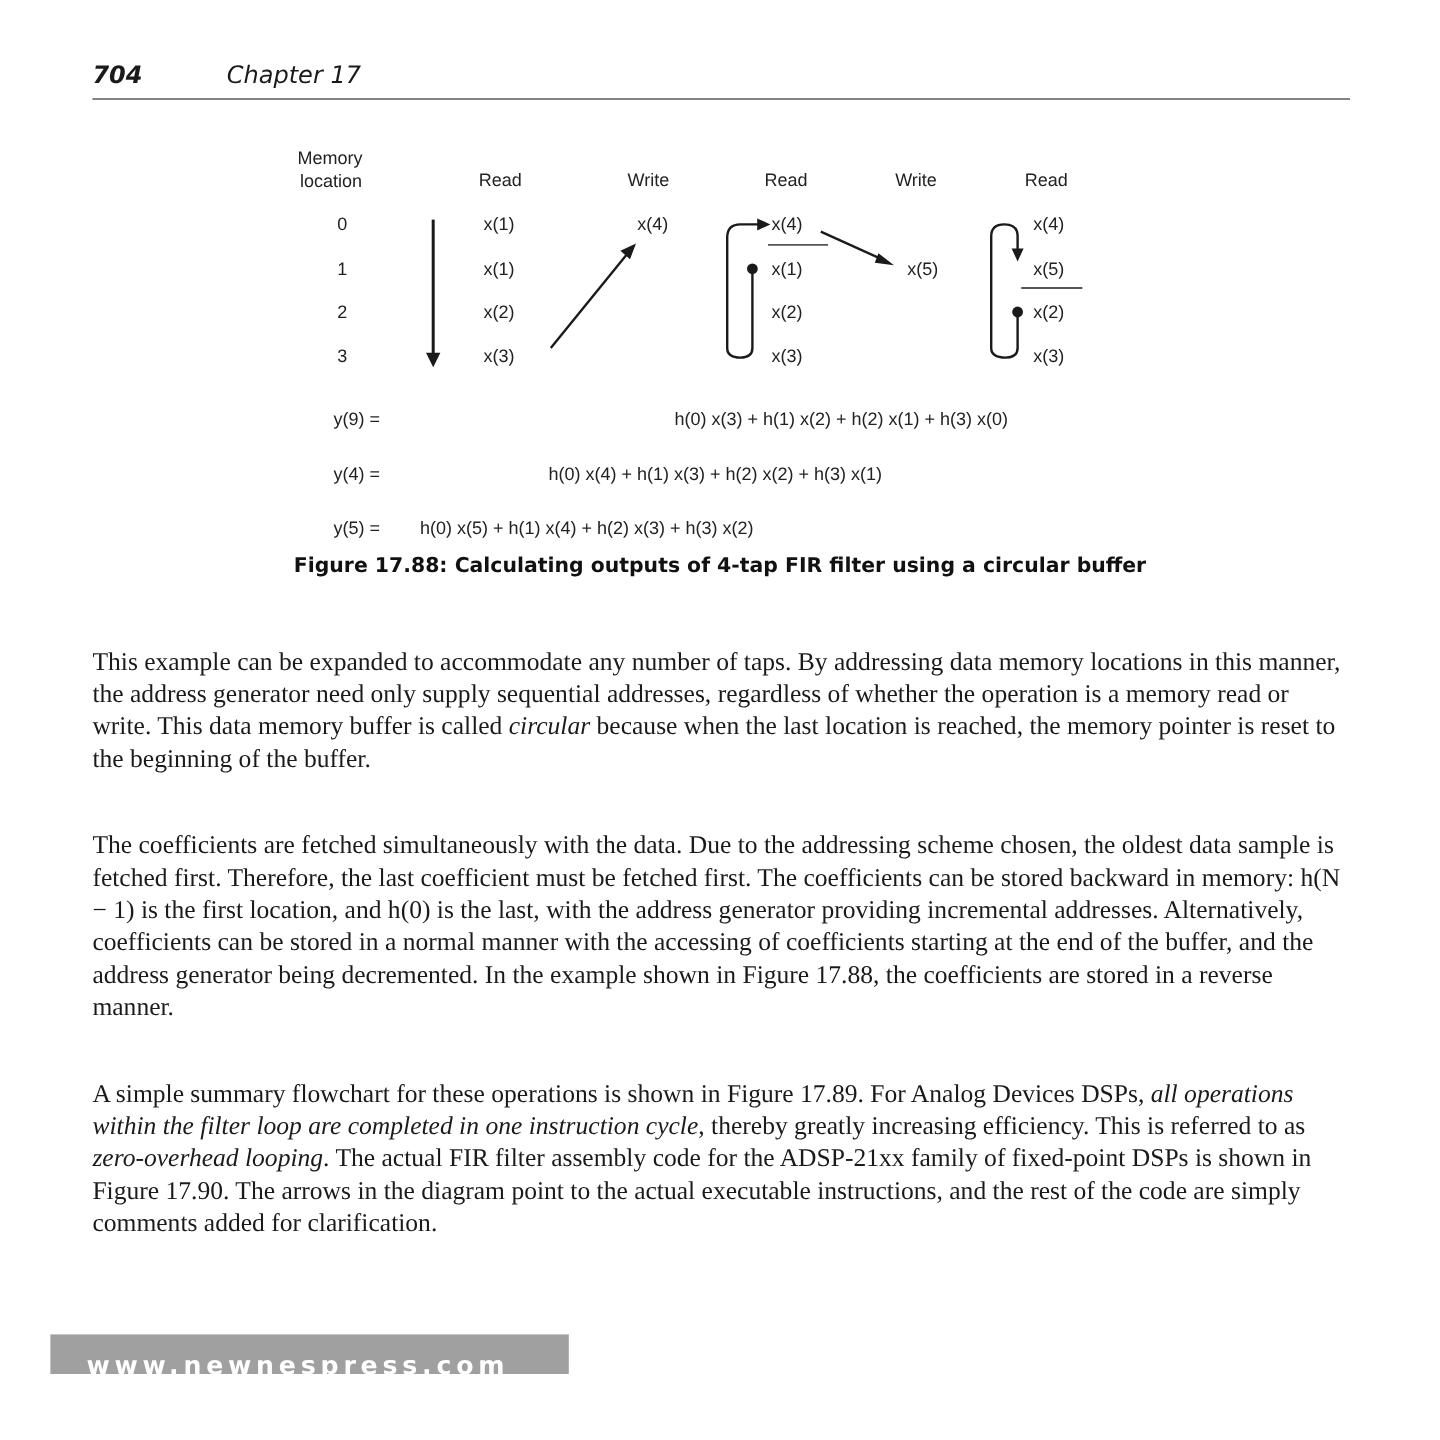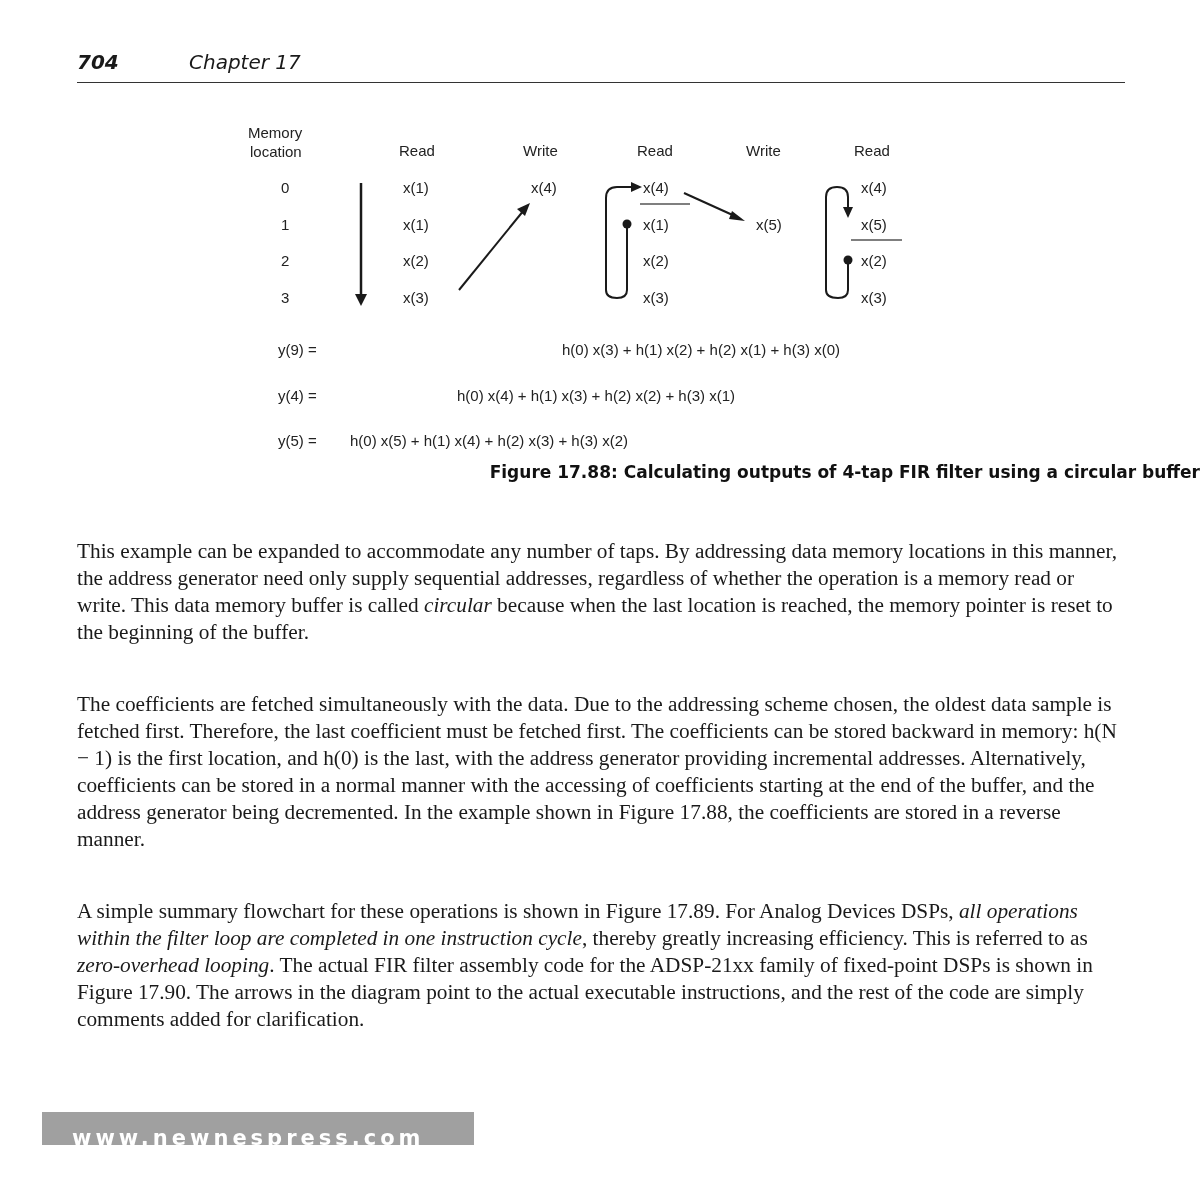--- a/index.html
+++ b/index.html
@@ -2,21 +2,21 @@
 <html><head>
 <meta charset="utf-8">
 <style>
   html, body { margin: 0; padding: 0; background: #ffffff; }
   body { width: 1200px; height: 1200px; position: relative; overflow: hidden; color: #1a1a1a; }
   .header { position: absolute; left: 77px; top: 48px; width: 1048px; height: 34px; border-bottom: 1.5px solid #333; }
   .page-num { position: absolute; left: 0; top: 2px; font-family: "DejaVu Sans", sans-serif; font-style: italic; font-weight: bold; font-size: 20px; }
   .chapter { position: absolute; left: 112px; top: 2px; font-family: "DejaVu Sans", sans-serif; font-style: italic; font-weight: normal; font-size: 20px; }
   .fig { position: absolute; left: 0; top: 0; width: 1200px; height: 500px; text-align: center; }
   .fl { position: absolute; font-family: "Liberation Sans", sans-serif; font-size: 15px; color: #222; white-space: nowrap; }
-  .caption { position: absolute; left: 0; width: 1200px; top: 462px; text-align: right; font-family: "DejaVu Sans", sans-serif; font-weight: bold; font-size: 17px; color: #111; }
+  .caption { position: absolute; left: 0; width: 1200px; top: 462px; text-align: center; font-family: "DejaVu Sans", sans-serif; font-weight: bold; font-size: 17px; color: #111; }
   .body-text { position: absolute; left: 77px; width: 1048px; font-family: "Liberation Serif", serif; font-size: 21.3px; line-height: 27px; color: #1a1a1a; text-align: left; }
   .body-text p { margin: 0; }
   .p1 { top: 538px; }
   .p2 { top: 691px; }
   .p3 { top: 898px; }
   .footer-bar { position: absolute; left: 42px; top: 1112px; width: 432px; height: 33px; background: #a0a0a0; }
   .footer-text { position: absolute; left: 30px; top: 14px; font-family: "DejaVu Sans", sans-serif; font-weight: bold; font-size: 21px; letter-spacing: 4px; color: #ffffff; }
 </style>
 </head>
 <body>

